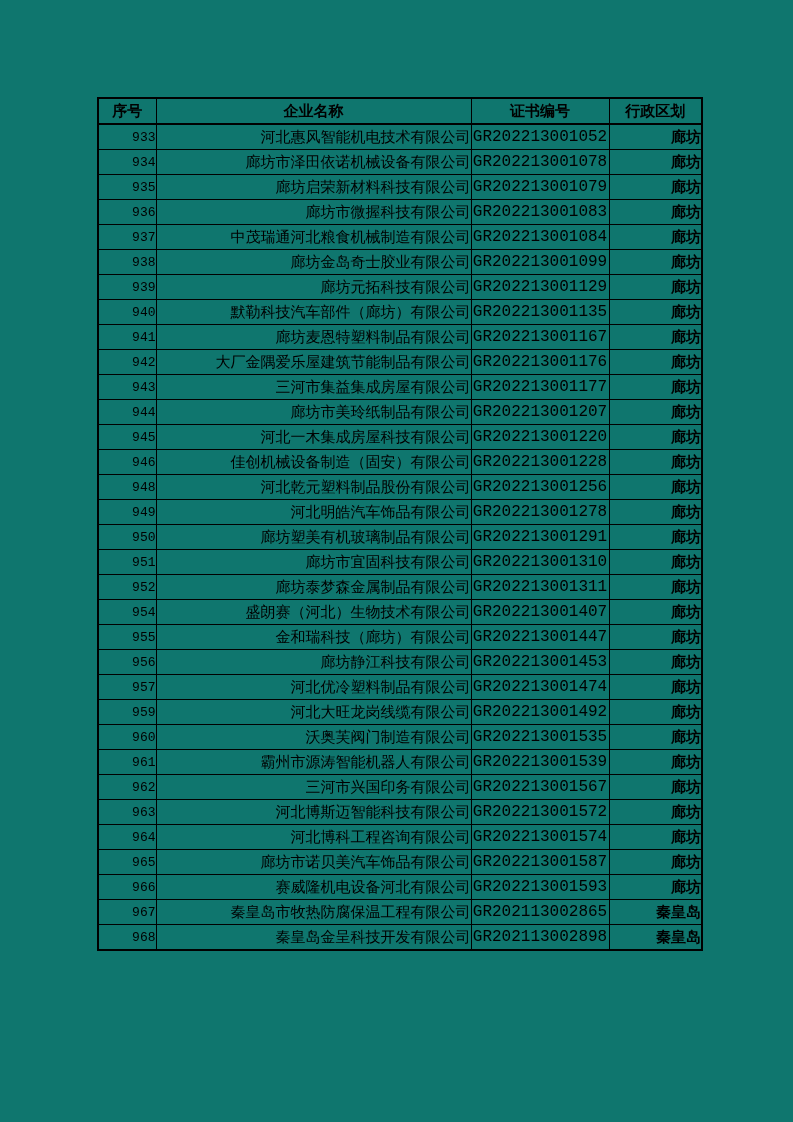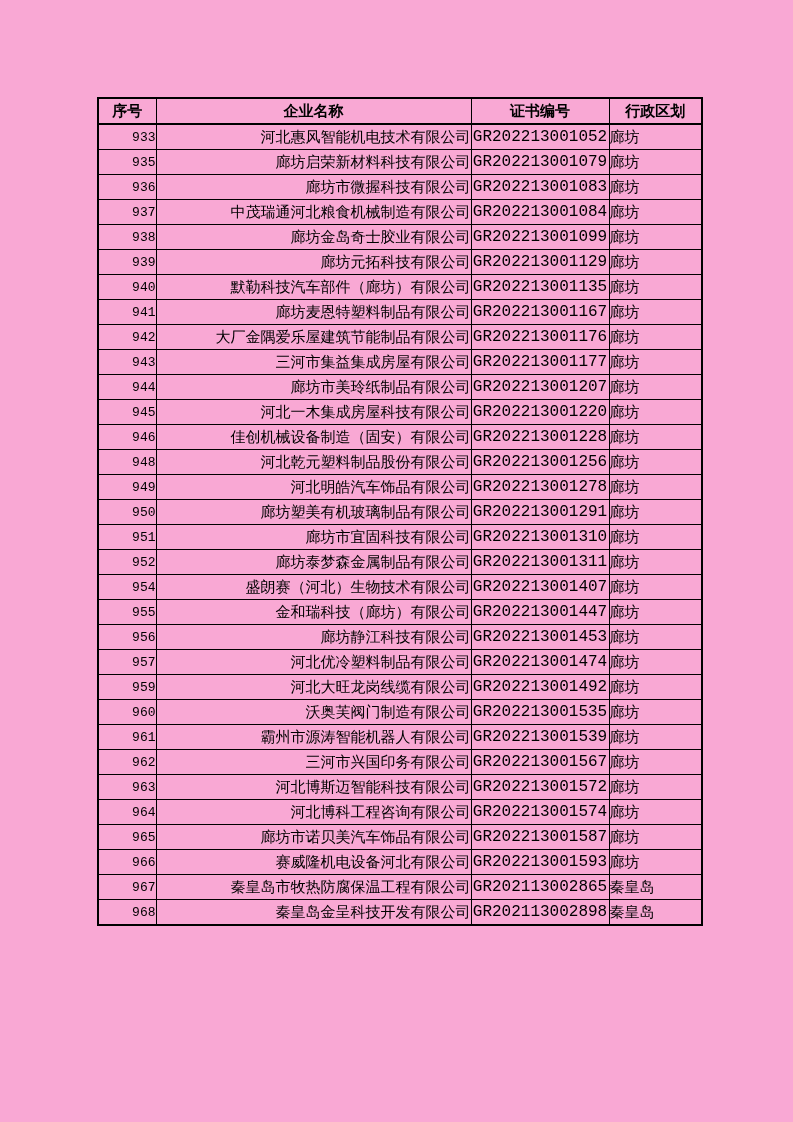--- a/index.html
+++ b/index.html
@@ -11,21 +11,21 @@
     width: 793px;
     height: 1122px;
     position: relative;
     font-family: "Liberation Serif", "DejaVu Serif", serif;
     color: #000000;
   }
   .page {
     position: absolute;
     left: 0; top: 0;
     width: 793px; height: 1122px;
-    background: #f9a8d4;
+    background: #0f766e;
   }
   table.cert-table {
     position: absolute;
     left: 97px;
     top: 97px;
     border-collapse: collapse;
     table-layout: fixed;
     width: 604px;
     border: 2px solid #000000;
   }
@@ -55,22 +55,23 @@
     padding-left: 24px;
     font-size: 15px;
   }
   td.c-cert {
     text-align: center;
     font-size: 16px;
     font-family: "Liberation Mono", "DejaVu Sans Mono", monospace;
     letter-spacing: 0px;
   }
   td.c-region {
-    text-align: left;
+    text-align: right;
     font-size: 15px;
+    font-weight: bold;
   }
 </style>
 </head>
 <body>
 
 <div class="page">
   <table class="cert-table">
     <colgroup>
       <col style="width:58px">
       <col style="width:315px">
@@ -86,20 +87,26 @@
       </tr>
     </thead>
     <tbody id="table-body">
         <tr>
     <td class="c-serial">933</td>
     <td class="c-name">河北惠风智能机电技术有限公司</td>
     <td class="c-cert">GR202213001052</td>
     <td class="c-region">廊坊</td>
   </tr>
         <tr>
+    <td class="c-serial">934</td>
+    <td class="c-name">廊坊市泽田依诺机械设备有限公司</td>
+    <td class="c-cert">GR202213001078</td>
+    <td class="c-region">廊坊</td>
+  </tr>
+        <tr>
     <td class="c-serial">935</td>
     <td class="c-name">廊坊启荣新材料科技有限公司</td>
     <td class="c-cert">GR202213001079</td>
     <td class="c-region">廊坊</td>
   </tr>
         <tr>
     <td class="c-serial">936</td>
     <td class="c-name">廊坊市微握科技有限公司</td>
     <td class="c-cert">GR202213001083</td>
     <td class="c-region">廊坊</td>

